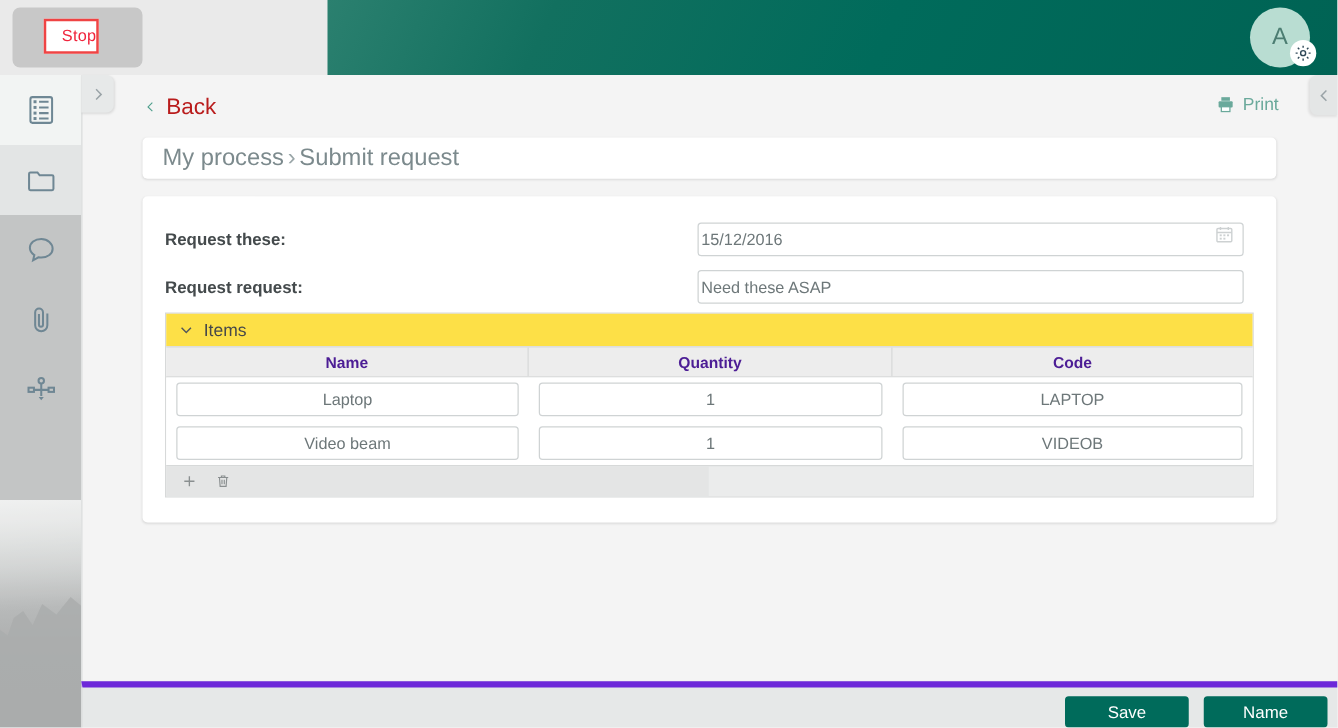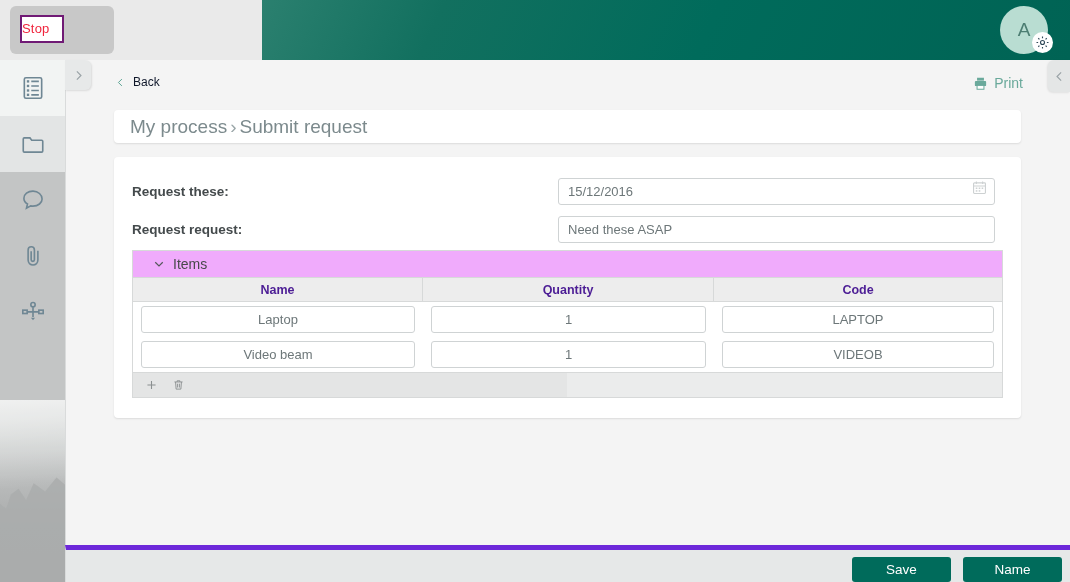--- a/index.html
+++ b/index.html
@@ -14,23 +14,23 @@
   
   .top-strip {
     position: absolute; left: 0; top: 0; width: 1070px; height: 60px;
     background: #eaeaea;
   }
   .stop-panel {
     position: absolute; left: 10px; top: 6px; width: 104px; height: 48px;
     background: #c8c8c8; border-radius: 6px;
   }
   .stop-button {
-    position: absolute; left: 10px; top: 9px; width: 44px; height: 28px;
-    background: #ffffff; border: 2px solid #701a75;
-    color: #f0243c; font-size: 13px; line-height: 24px; text-align: left;
+    position: absolute; left: 25px; top: 9px; width: 44px; height: 28px;
+    background: #ffffff; border: 2px solid #ef4444;
+    color: #f0243c; font-size: 13px; line-height: 24px; text-align: right;
     letter-spacing: .2px;
   }
   .header-bar {
     position: absolute; left: 262px; top: 0; width: 808px; height: 60px;
     background: linear-gradient(115deg, #2b806f 0%, #12705f 22%, #006b5b 55%, #006354 100%);
   }
   .avatar {
     position: absolute; right: 22px; top: 6px; width: 48px; height: 48px;
     border-radius: 50%; background: #b9ddd2;
     color: #4c7d72; font-size: 19px; text-align: center; line-height: 48px;
@@ -91,21 +91,21 @@
   
   .content {
     position: absolute; left: 65px; top: 60px; width: 1005px; height: 485px;
     background: #f4f4f4; border-left: 1px solid #d9dbdb;
   }
   .toolbar {
     position: relative; height: 50px;
   }
   .back-link {
     position: absolute; left: 49px; top: 15px;
-    color: #0f172a; font-size: 12px;
+    color: #b91c1c; font-size: 18px;
     display: flex; align-items: center; gap: 7px;
   }
   .back-link svg { width: 11px; height: 13px; display: block; }
   .print-link {
     position: absolute; right: 47px; top: 15px;
     color: #6aa99b; font-size: 14px;
     display: flex; align-items: center; gap: 6px;
   }
   .print-link svg { width: 15px; height: 15px; display: block; }
 
@@ -130,35 +130,35 @@
   }
   .field-row.r1 { top: 15px; }
   .field-row.r2 { top: 53px; }
   .field-label {
     position: absolute; left: 18px; font-size: 13.5px; font-weight: bold; color: #444a4c;
   }
   .field-input {
     position: absolute; left: 444px; width: 437px; height: 27px;
     border: 1px solid #cfd3d4; border-radius: 3px; background: #fff;
     font-family: "Liberation Sans", sans-serif; font-size: 13px; color: #6d7779;
-    padding: 0 9px; outline: none;
+    padding: 0 2px; outline: none;
   }
   .cal-icon {
     position: absolute; left: 858px; top: 8px; width: 15px; height: 15px;
   }
   .cal-icon svg { width: 15px; height: 15px; display: block; }
 
   
   .grid {
     position: absolute; left: 18px; top: 93px; width: 871px;
     border: 1px solid #d7d9d9;
   }
   .grid-title {
-    height: 26px; background: #f0abfc;
-    display: flex; align-items: center; gap: 8px; padding-left: 20px;
+    height: 26px; background: #fde047;
+    display: flex; align-items: center; gap: 8px; padding-left: 10px;
     font-size: 14px; color: #47494a;
   }
   .grid-title svg { width: 12px; height: 12px; display: block; }
   .grid-head {
     display: flex; height: 25px; background: #ededed;
     border-top: 1px solid #d7d9d9; border-bottom: 1px solid #d7d9d9;
   }
   .grid-head .cell {
     display: flex; align-items: center; justify-content: center;
     font-size: 12.5px; font-weight: bold; color: #4c1d95;

